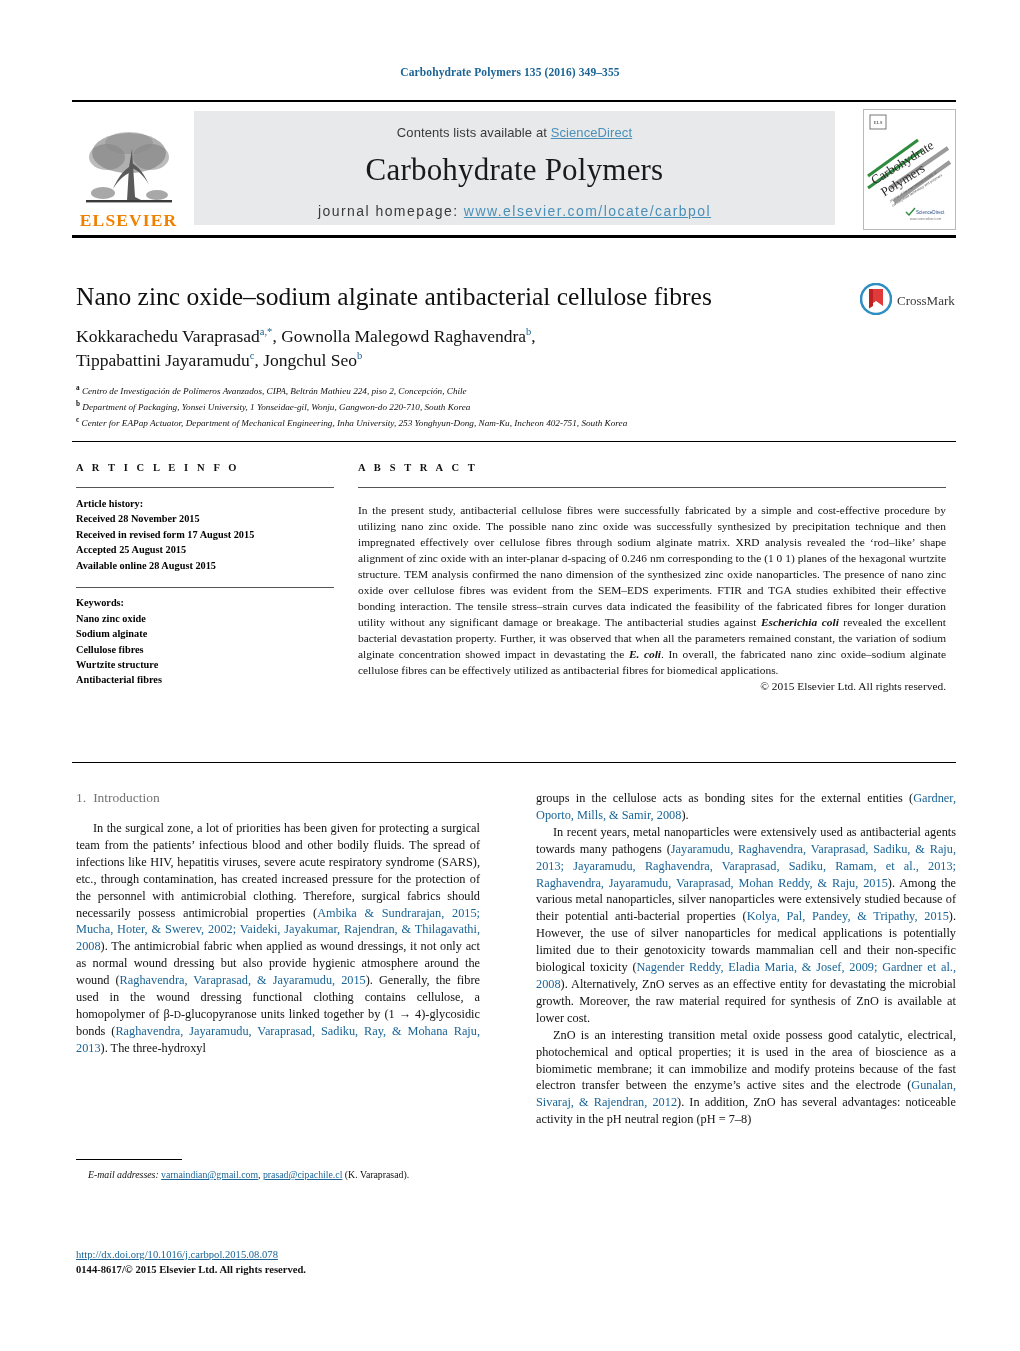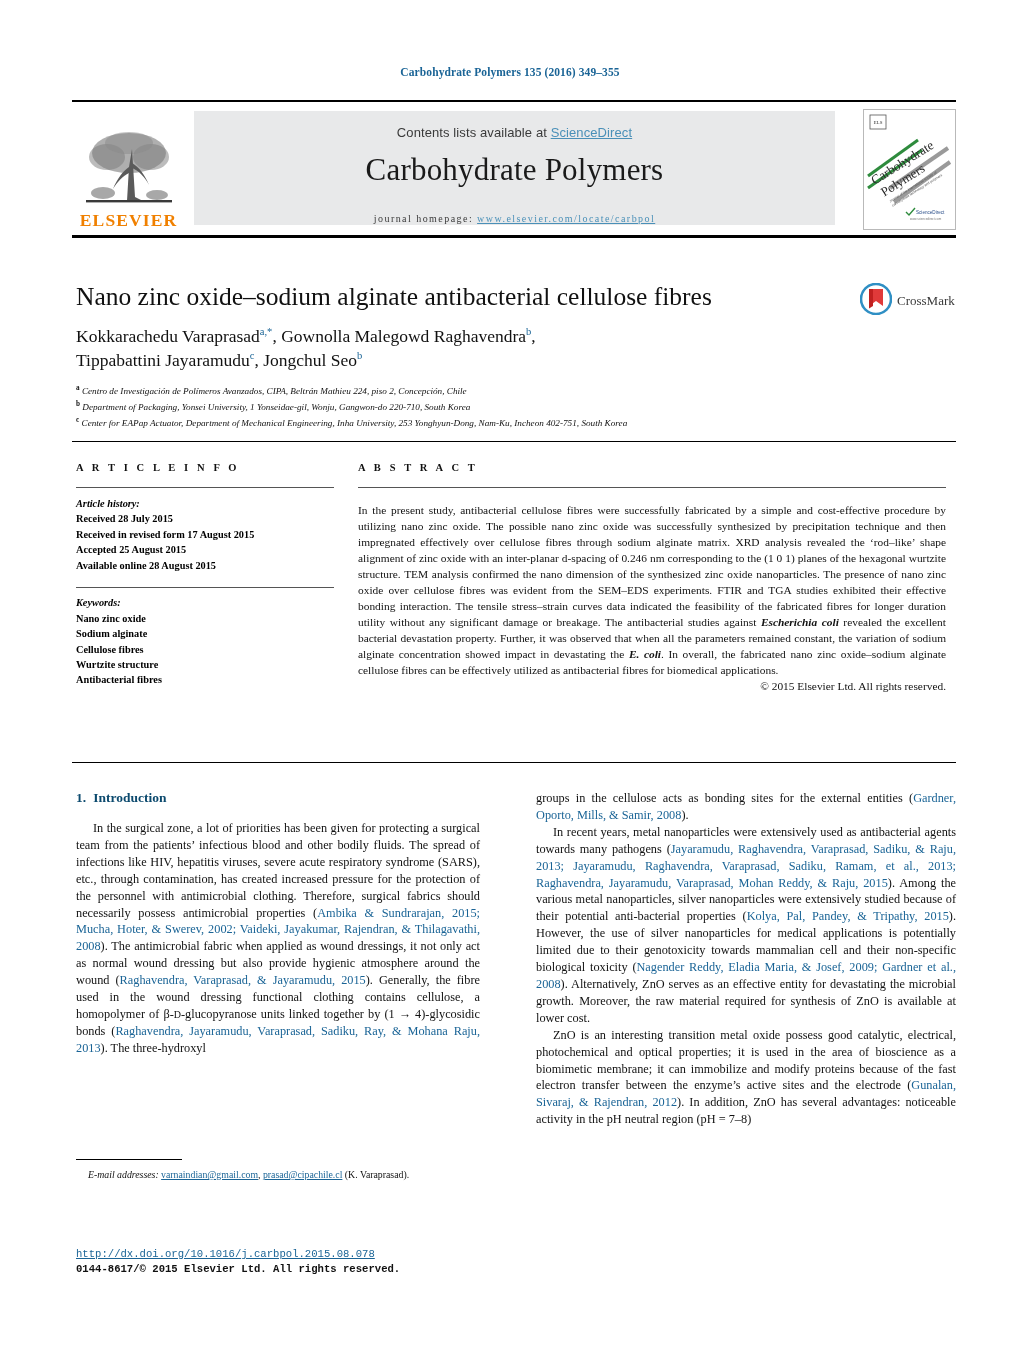--- a/index.html
+++ b/index.html
@@ -103,24 +103,24 @@
   }
   .sd-link { color: #4a90b8; }
   .journal-title {
     font-family: "Liberation Serif", serif;
     font-size: 31px;
     color: #1a1a1a;
     margin-top: 12px;
     letter-spacing: 0.2px;
   }
   .homepage-line {
-    font-family: Liberation Serif, serif;
-    font-size: 10px;
+    font-family: Liberation Sans, sans-serif;
+    font-size: 14px;
     color: #3a3a3a;
-    margin-top: 25px;
+    margin-top: 15px;
     letter-spacing: 1.45px;
   }
   .homepage-url { color: #4a90b8; }
 
   
   .cover {
     position: absolute;
     right: 0;
     top: 9px;
     width: 93px;
@@ -225,21 +225,20 @@
     color: #111;
   }
   .thinrule {
     height: 1px;
     background: #555;
     margin-top: 14px;
   }
   .info-group { margin-top: 8px; }
   .info-label {
     font-size: 10.3px;
-    font-style: italic;
     font-weight: bold;
     line-height: 1.5;
   }
   .info-line {
     font-size: 10.3px;
     font-weight: bold;
     line-height: 1.5;
   }
   .kw-rule {
     height: 1px;
@@ -270,23 +269,23 @@
     width: 404px;
   }
   .col-right {
     position: absolute;
     left: 536px;
     top: 790px;
     width: 420px;
   }
   .h2 {
     font-size: 13.5px;
-    font-weight: bold;
+    font-weight: normal;
     margin: 0 0 14px 0;
-    color: #0c4a6e;
+    color: #737373;
   }
   .h2 .num { margin-right: 7px; }
   p.body {
     font-size: 12.3px;
     line-height: 1.375;
     text-align: justify;
     margin: 0;
     color: #111;
     text-indent: 17px;
   }
@@ -314,21 +313,20 @@
   .footnote .star { margin-right: 5px; }
   .footnote .emaillabel { font-style: italic; }
   .footnote a, .mail { color: #1a6496; }
   .footer {
     position: absolute;
     left: 76px;
     top: 1247px;
     width: 470px;
     font-size: 10.6px;
     line-height: 1.42;
-    font-family: Liberation Mono, monospace;
   }
   .doi { color: #1a6496; }
   .issn { color: #111; font-weight: bold; }
 </style>
 </head>
 <body>
 
 <div class="page">
 
   <div class="runhead">Carbohydrate Polymers 135 (2016) 349–355</div>
@@ -419,21 +417,21 @@
     <div><sup>c</sup> <span>Center for EAPap Actuator, Department of Mechanical Engineering, Inha University, 253 Yonghyun-Dong, Nam-Ku, Incheon 402-751, South Korea</span></div>
   </div>
 
   <div class="sec-rule"></div>
 
   <div class="info-col">
     <div class="sec-head">A R T I C L E   I N F O</div>
     <div class="thinrule"></div>
     <div class="info-group">
       <div class="info-label">Article history:</div>
-      <div class="info-line">Received 28 July 2015</div>
+      <div class="info-line">Received 28 November 2015</div>
       <div class="info-line">Received in revised form 17 August 2015</div>
       <div class="info-line">Accepted 25 August 2015</div>
       <div class="info-line">Available online 28 August 2015</div>
     </div>
     <div class="kw-rule"></div>
     <div>
       <div class="info-label">Keywords:</div>
       <div class="info-line">Nano zinc oxide</div>
       <div class="info-line">Sodium alginate</div>
       <div class="info-line">Cellulose fibres</div>

